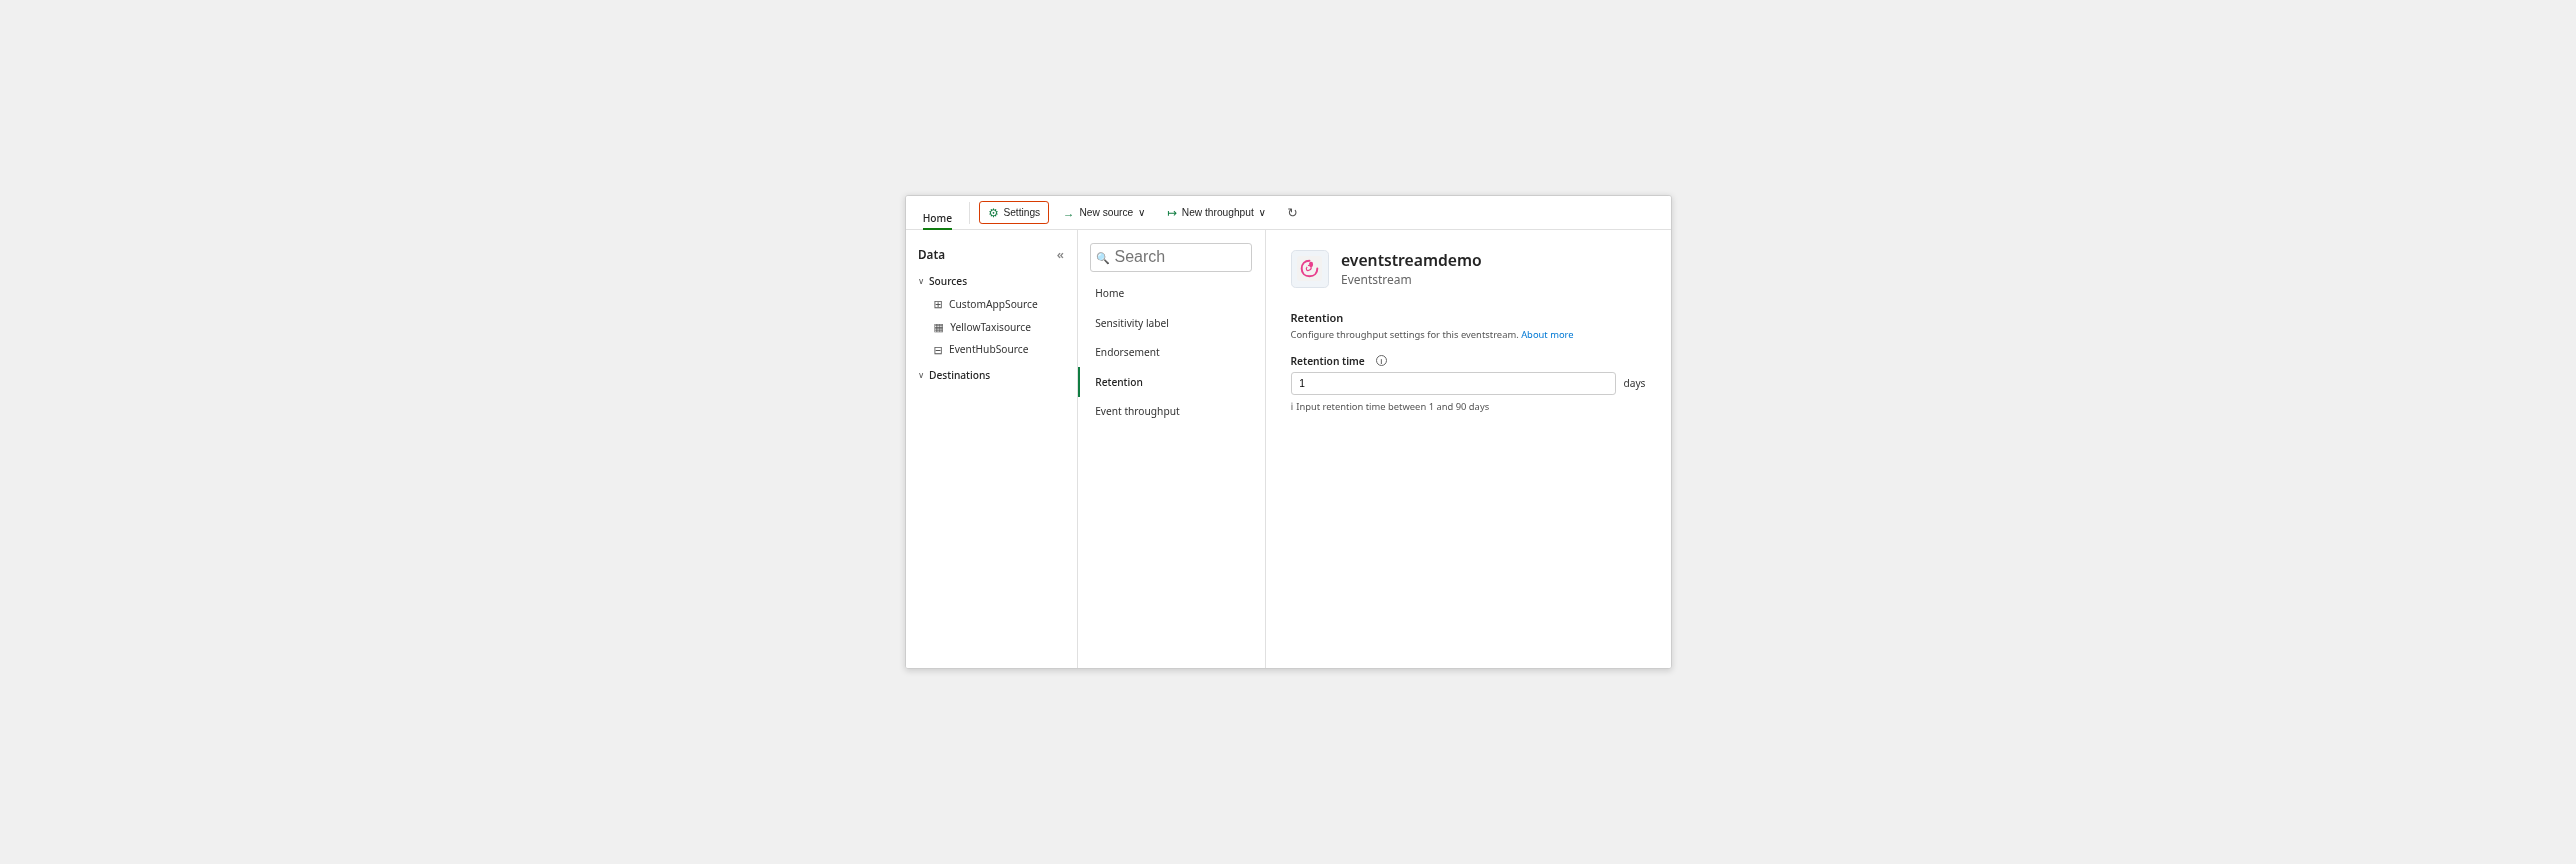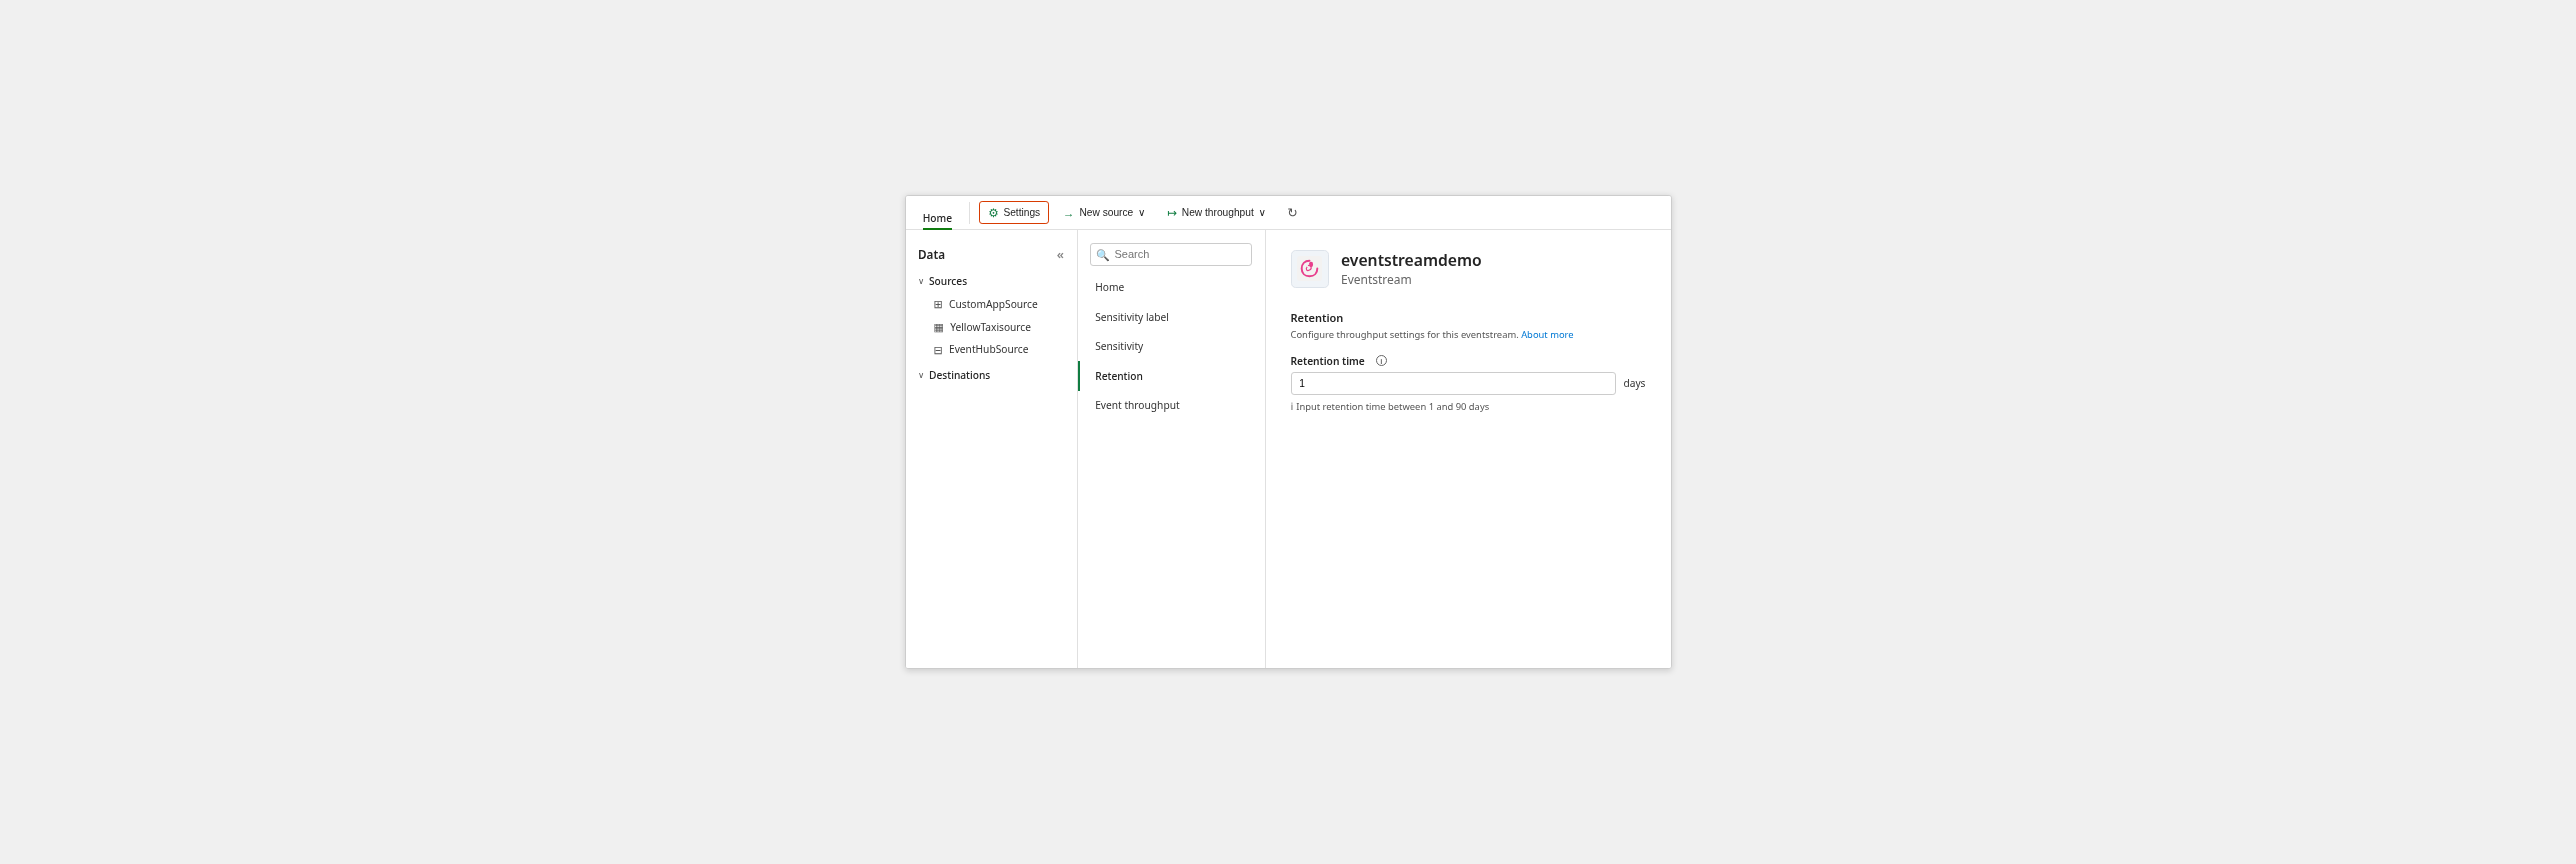--- a/index.html
+++ b/index.html
@@ -173,21 +173,21 @@
       padding: 12.5px 0 0 0;
     }
     .center-search {
       margin: 0 12.5px 6.3px 12.5px;
     }
     .center-search input {
       width: 100%;
       padding: 4.7px 7.8px 4.7px 23.5px;
       border: 0.8px solid #ccc;
       border-radius: 3.1px;
-      font-size: 11px;
+      font-size: 16px;
       outline: none;
       background: #fff;
     }
     .search-wrap {
       position: relative;
     }
     .search-wrap .search-icon {
       position: absolute;
       left: 6.3px;
       top: 50%;
@@ -386,21 +386,21 @@
           <input type="text" placeholder="Search" style="">
         </div>
       </div>
       <div class="center-menu-item">
         <span>Home</span>
       </div>
       <div class="center-menu-item">
         <span>Sensitivity label</span>
       </div>
       <div class="center-menu-item">
-        <span>Sensitivity</span>
+        <span>Endorsement</span>
       </div>
       <div class="center-menu-item active">
         <span>Retention</span>
       </div>
       <div class="center-menu-item">
         <span>Event throughput</span>
       </div>
     </div>
 
     <div class="right-panel">

